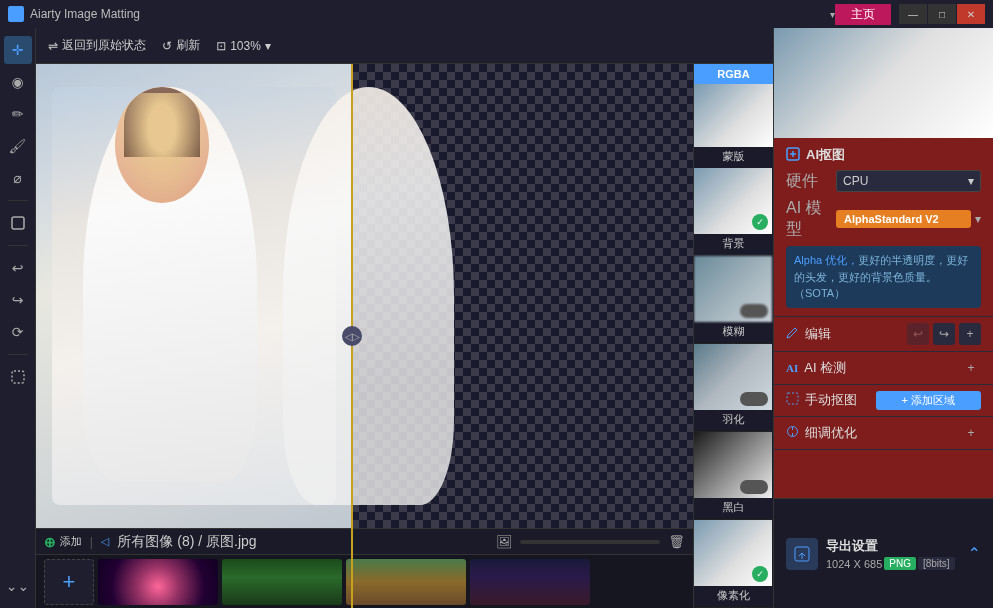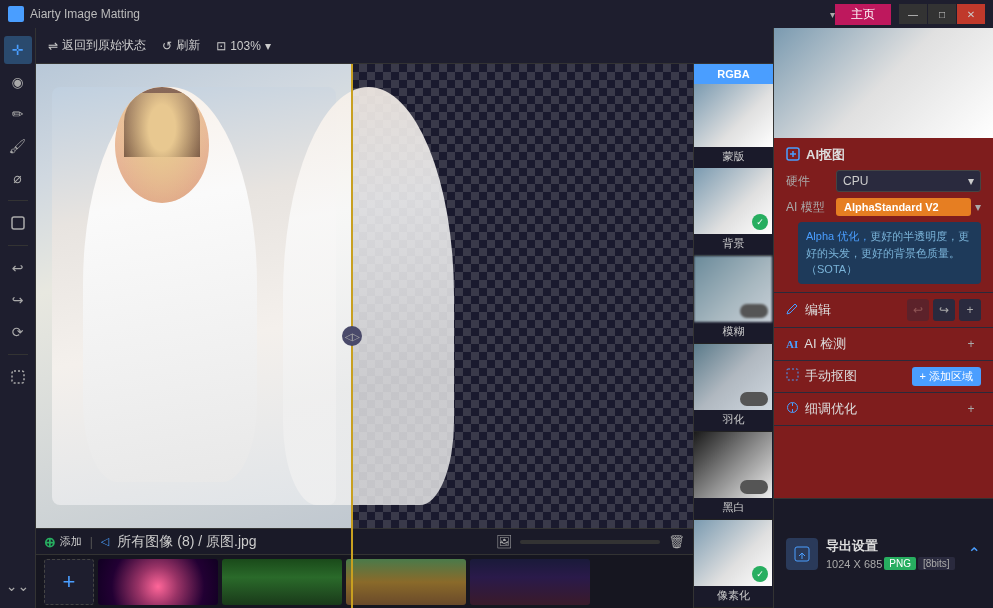--- a/index.html
+++ b/index.html
@@ -43,29 +43,29 @@
     .preview-area { height: 110px; background: #252535; position: relative; overflow: hidden; }
     .preview-checker { width: 100%; height: 100%; background-image: linear-gradient(45deg, #2a2a3a 25%, transparent 25%), linear-gradient(-45deg, #2a2a3a 25%, transparent 25%), linear-gradient(45deg, transparent 75%, #2a2a3a 75%), linear-gradient(-45deg, transparent 75%, #2a2a3a 75%); background-size: 12px 12px; background-position: 0 0, 0 6px, 6px -6px, -6px 0px; }
 
     .panel-section { padding: 8px 12px; border-bottom: 1px solid #2a2a3a; }
     .panel-section-header { display: flex; align-items: center; gap: 6px; margin-bottom: 6px; }
     .section-title { font-size: 13px; color: #ddd; font-weight: bold; flex: 1; }
     .section-icon { color: #4a9eff; font-size: 13px; }
     .icon-btn { width: 20px; height: 20px; background: transparent; border: none; color: #aaa; cursor: pointer; display: flex; align-items: center; justify-content: center; font-size: 12px; }
 
     .label-row { display: flex; align-items: center; margin-bottom: 6px; }
-    .field-label { color: #aaa; font-size: 12px; width: 50px; flex-shrink: 0; }
+    .field-label { color: #aaa; font-size: 16px; width: 50px; flex-shrink: 0; }
     .select-field { width: 100%; background: #2a2a3e; border: 1px solid #444; color: #ccc; padding: 3px 6px; font-size: 12px; border-radius: 3px; cursor: pointer; display: flex; align-items: center; justify-content: space-between; }
 
-    .info-box { background: #1e3a5a; border-radius: 4px; padding: 6px 8px; margin-top: 4px; font-size: 11px; color: #7ab3d8; line-height: 1.5; margin-left: 12px; }
+    .info-box { background: #1e3a5a; border-radius: 4px; padding: 6px 8px; margin-top: 4px; font-size: 11px; color: #7ab3d8; line-height: 1.5; }
 
     .panel-row { display: flex; align-items: center; padding: 6px 12px; border-bottom: 1px solid #2a2a3a; cursor: pointer; }
     .panel-row-title { font-size: 13px; color: #ddd; flex: 1; }
     .panel-row-icon { color: #4a9eff; font-size: 13px; margin-right: 6px; }
-    .add-btn { background: #4a9eff; color: #fff; border: none; border-radius: 3px; padding: 2px 8px; font-size: 11px; cursor: pointer; display: flex; align-items: center; gap: 3px; text-align: center; }
+    .add-btn { background: #4a9eff; color: #fff; border: none; border-radius: 3px; padding: 2px 26px; font-size: 11px; cursor: pointer; display: flex; align-items: center; gap: 3px; text-align: center; }
 
     
     .export-bar { height: 110px; background: #1a1a28; border-top: 1px solid #333; display: flex; align-items: center; padding: 0 12px; gap: 8px; }
     .export-icon { width: 32px; height: 32px; background: #2a3a5a; border-radius: 4px; display: flex; align-items: center; justify-content: center; color: #4a9eff; font-size: 14px; }
     .export-title { font-size: 13px; color: #ddd; font-weight: bold; }
     .export-info { display: flex; gap: 2px; align-items: center; font-size: 11px; color: #aaa; margin-top: 2px; }
     .export-badge { background: #27ae60; color: #fff; padding: 1px 5px; border-radius: 2px; font-size: 10px; }
     .export-badge2 { background: #2a2a3e; color: #aaa; padding: 1px 5px; border-radius: 2px; font-size: 10px; }
     .export-expand { color: #4a9eff; font-size: 16px; cursor: pointer; margin-left: auto; }
 

